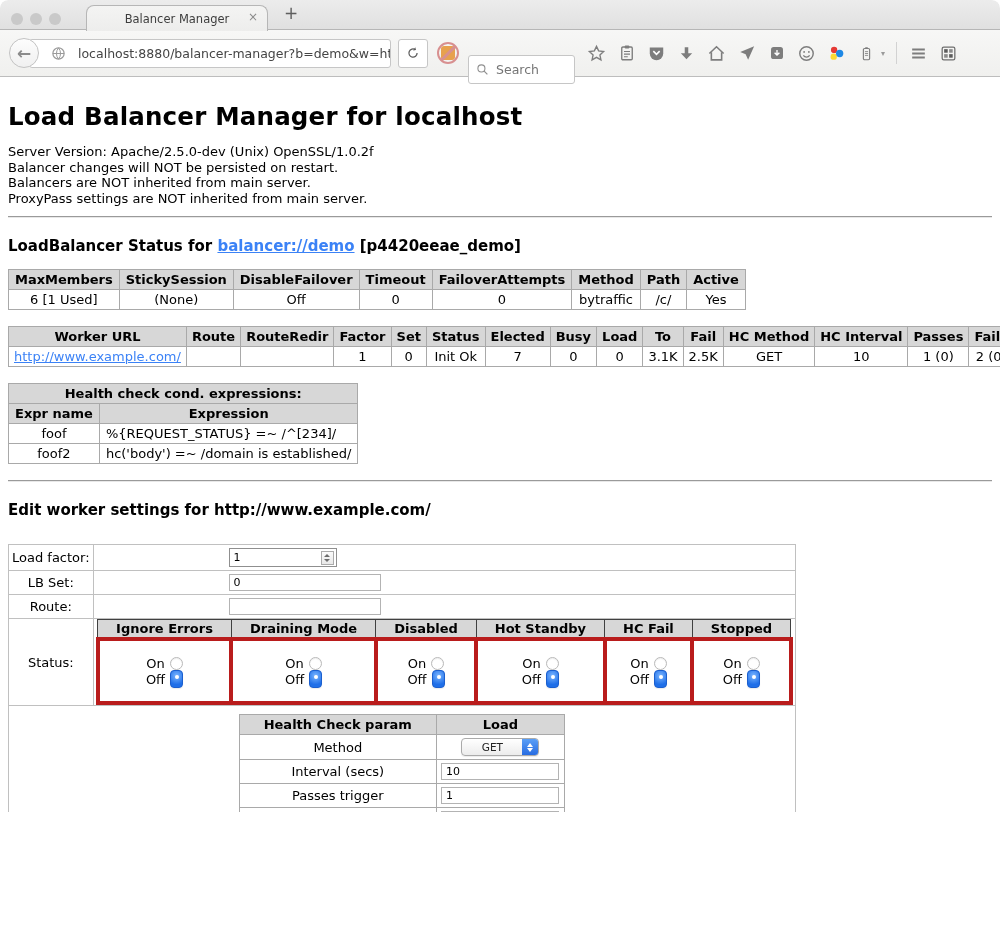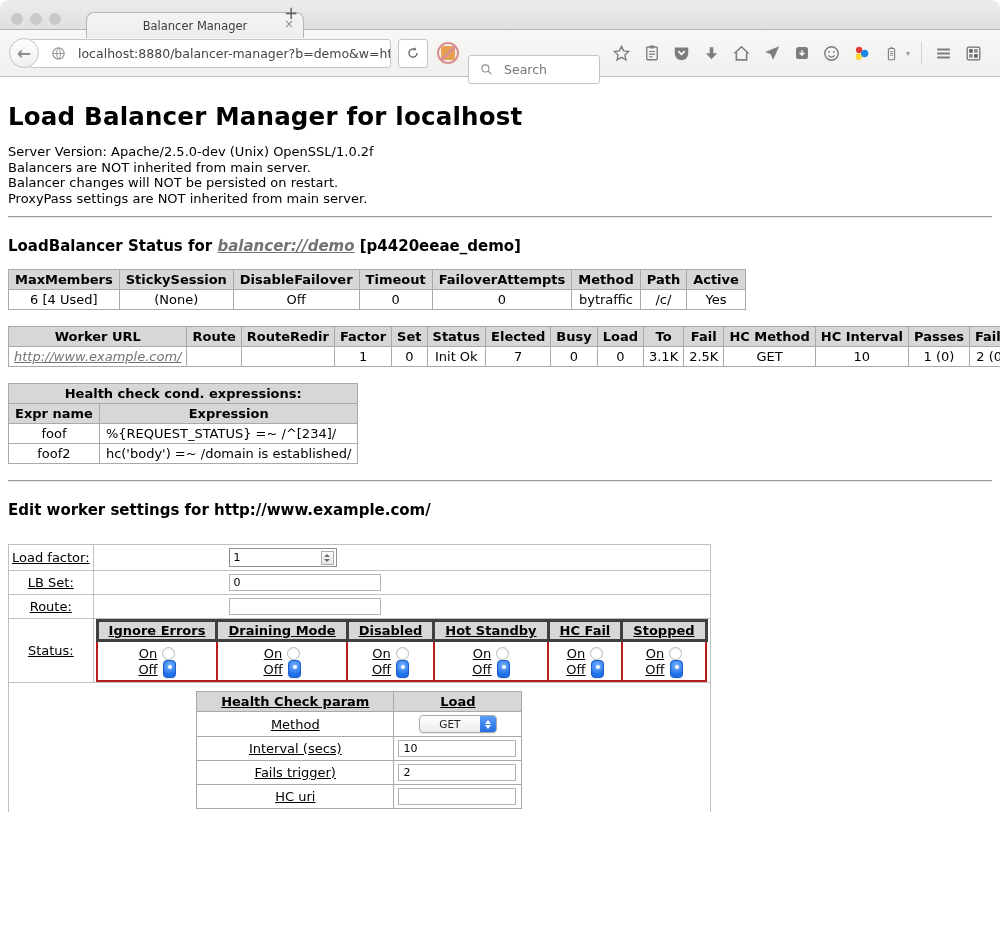--- a/index.html
+++ b/index.html
@@ -13,21 +13,21 @@
 
   
   .titlebar {
     height:30px; background:linear-gradient(#ececec,#e0e0e0);
     border-bottom:1px solid #b6b6b6; position:relative;
     border-radius:8px 8px 0 0;
   }
   .traffic { position:absolute; left:11px; top:13px; display:flex; gap:7px; }
   .traffic .dot { width:12px; height:12px; border-radius:50%; background:#c9c9c9; }
   .tab {
-    position:absolute; left:86px; top:12px; width:218px; height:26px;
+    position:absolute; left:86px; top:5px; width:182px; height:26px;
     background:linear-gradient(#f4f4f3,#ededec);
     border:1px solid #b6b6b6; border-bottom:none;
     border-radius:8px 8px 0 0;
     display:flex; align-items:center; justify-content:center;
     font-size:11.5px; color:#3d3d3d;
   }
   .tab-close { position:absolute; right:9px; top:4px; font-size:12px; color:#8a8a8a; cursor:default; }
   .newtab { position:absolute; left:284px; top:3px; font-size:17px; color:#5e5e5e; }
 
   
@@ -52,74 +52,74 @@
   .reloadbtn {
     height:29px; width:30px; background:#fff; border:1px solid #c6c6c6;
     border-radius:3px; display:flex; align-items:center; justify-content:center;
     font-size:15px; color:#5d5d5d;
   }
   .blocked { width:22px; height:22px; position:relative; margin:0 2px; }
   .blocked .inner { position:absolute; left:4px; top:4px; width:14px; height:14px; background:#e7a14e; border-radius:3px; }
   .blocked .ring { position:absolute; left:0; top:0; width:22px; height:22px; border:2.5px solid #d89090; border-radius:50%; }
   .blocked .slash { position:absolute; left:10px; top:1px; width:2.5px; height:20px; background:#d89090; transform:rotate(45deg); }
   .searchbar {
-    height:29px; width:132px; background:#fff; border:1px solid #c6c6c6;
+    height:29px; width:107px; background:#fff; border:1px solid #c6c6c6;
     border-radius:3px; display:flex; align-items:center; gap:5px; padding:0 7px;margin-top:33px;
   }
   .searchbar input {
     border:none; outline:none; width:90px; font-size:12.5px;
     font-family:"DejaVu Sans",sans-serif; color:#444; background:transparent;
   }
   .toolicons { display:flex; align-items:center; gap:9px; margin-left:4px; }
   .ticon { width:21px; height:21px; display:flex; align-items:center; justify-content:center; }
   .ticon svg { display:block; }
   .caret { font-size:8px; color:#9a9a9a; margin-left:-5px; }
   .navsep { width:1px; height:22px; background:#d2d2d2; margin:0 2px; }
 
   
   .content { padding:0 8px; background:#fff; height:735px; overflow:hidden; }
   h1.pgtitle { font-size:24.5px; margin:25px 0 13px 0; color:#000; letter-spacing:.2px; }
   .intro { font-size:13px; line-height:15.5px; color:#000; }
   hr.rule { border:none; border-top:1px solid #9a9a9a; border-bottom:1px solid #e8e8e8; height:0; margin:10px 0; }
   h3.sect { font-size:15px; margin:19px 0 14px 0; font-weight:bold; }
-  a.lnk { color:#737373; text-decoration:underline;font-style:italic; }
+  a.lnk { color:#3b82f6; text-decoration:underline; }
 
   table.t { border-collapse:collapse; font-size:13px; margin:0 0 16px 0; }
   table.t th, table.t td { border:1px solid #a9a9a9; padding:2px 6px; text-align:center; white-space:nowrap; }
   table.t th { background:#d7d7d7; font-weight:bold; }
   table.t td.left { text-align:left;margin-top:38px; }
 
   table.t2 th, table.t2 td { padding:2px 5px; }
 
   
   table.expr td.exprcell { text-align:left; }
 
   
-  table.ft { border-collapse:collapse; font-size:13px; width:564px; margin-top:25px;text-decoration:underline; }
+  table.ft { border-collapse:collapse; font-size:13px; width:564px; margin-top:25px; }
   table.ft > tbody > tr > td { border:1px solid #c0c0c0; padding:3px; }
   td.flabel { width:100px; text-align:center; white-space:nowrap; }
   td.fval { padding-left:135px !important; }
   .txt {
     height:17px; border:1px solid #b3b3b3; font-size:11px; padding:1px 4px;
     font-family:"DejaVu Sans",sans-serif; width:152px; background:#fff;
   }
   .numwrap { position:relative; display:inline-block; border:1px solid #8f8f8f; background:#fff; width:108px; height:19px; }
   .numwrap input { border:none; outline:none; width:86px; height:17px; font-size:11px; padding:1px 4px; font-family:"DejaVu Sans",sans-serif; }
   .spinner {
     position:absolute; right:2px; top:2px; width:13px; height:14px;
     border:1px solid #ababab; background:linear-gradient(#fbfbfb,#e8e8e8);
     display:flex; flex-direction:column; align-items:center; justify-content:center;
   }
   .spinner .up, .spinner .dn { width:0; height:0; border-left:3px solid transparent; border-right:3px solid transparent; }
   .spinner .up { border-bottom:3.5px solid #6c6c6c; margin-bottom:2px; }
   .spinner .dn { border-top:3.5px solid #6c6c6c; }
 
   table.st { border-collapse:collapse; font-size:13px; width:100%; }
-  table.st th { background:#d7d7d7; border:3px solid #404040; padding:1px 10px; white-space:nowrap; }
-  table.st td { border:2px solid #b91c1c; padding:3px 4px; text-align:right; }
+  table.st th { background:#d7d7d7; border:1px solid #404040; padding:1px 18px; white-space:nowrap; }
+  table.st td { border:4px solid #b91c1c; padding:14px 4px; text-align:right; }
   .radioline { display:flex; align-items:center; justify-content:center; gap:5px; height:16px; font-size:13px; }
   .rd { width:13px; height:13px; border-radius:50%; display:inline-block; position:relative; flex:0 0 auto; }
   .rd.unsel { background:#fff; border:1px solid #b9b9b9; box-shadow:inset 0 1px 1px rgba(0,0,0,.07); }
   .rd.sel { background:radial-gradient(circle at 50% 30%, #7ab5ff, #1f6fe8 70%); border:1px solid #1b5fce; }
   .rd.sel::after { content:""; position:absolute; left:4px; top:4px; width:4px; height:4px; border-radius:50%; background:#fff; }
 
   table.hct { border-collapse:collapse; font-size:13px; margin:5px auto; }
   table.hct th { background:#d7d7d7; border:1px solid #a9a9a9; padding:2px 24px; white-space:nowrap; }
   table.hct td { border:1px solid #a9a9a9; padding:3px 4px; text-align:center; }
   td.hcparam { width:142px; }
@@ -280,43 +280,43 @@
       </span>
     </div>
   </div>
 
   <div class="content">
 
     <h1 class="pgtitle">Load Balancer Manager for localhost</h1>
 
     <div class="intro">
       <div>Server Version: Apache/2.5.0-dev (Unix) OpenSSL/1.0.2f</div>
+      <div>Balancer changes will NOT be persisted on restart.</div>
       <div>Balancers are NOT inherited from main server.</div>
-      <div>Balancer changes will NOT be persisted on restart.</div>
       <div>ProxyPass settings are NOT inherited from main server.</div>
     </div>
 
     <hr class="rule">
 
     <h3 class="sect"><span>LoadBalancer Status for </span><a class="lnk" href="#">balancer://demo</a><span> [p4420eeae_demo]</span></h3>
 
     <table class="t">
       <tbody>
       <tr>
         <th>MaxMembers</th>
         <th>StickySession</th>
         <th>DisableFailover</th>
         <th>Timeout</th>
         <th>FailoverAttempts</th>
         <th>Method</th>
         <th>Path</th>
         <th>Active</th>
       </tr>
       <tr>
-        <td>6 [4 Used]</td>
+        <td>6 [1 Used]</td>
         <td>(None)</td>
         <td>Off</td>
         <td>0</td>
         <td>0</td>
         <td>bytraffic</td>
         <td>/c/</td>
         <td>Yes</td>
       </tr>
       </tbody>
     </table>
@@ -505,20 +505,24 @@
                           <span class="sdn"></span>
                         </span>
                       </span>
               </td>
             </tr>
             <tr>
               <td class="hcparam">Interval (secs)</td>
               <td class="hcval"><input class="txt txt-hc" type="text" value="10" style=""></td>
             </tr>
             <tr>
+              <td class="hcparam">Passes trigger</td>
+              <td class="hcval"><input class="txt txt-hc" type="text" value="1" style=""></td>
+            </tr>
+            <tr>
               <td class="hcparam">Fails trigger)</td>
               <td class="hcval"><input class="txt txt-hc" type="text" value="2" style=""></td>
             </tr>
             <tr>
               <td class="hcparam">HC uri</td>
               <td class="hcval"><input class="txt txt-hc" type="text" value="" style=""></td>
             </tr>
             </tbody>
           </table>
         </td>

